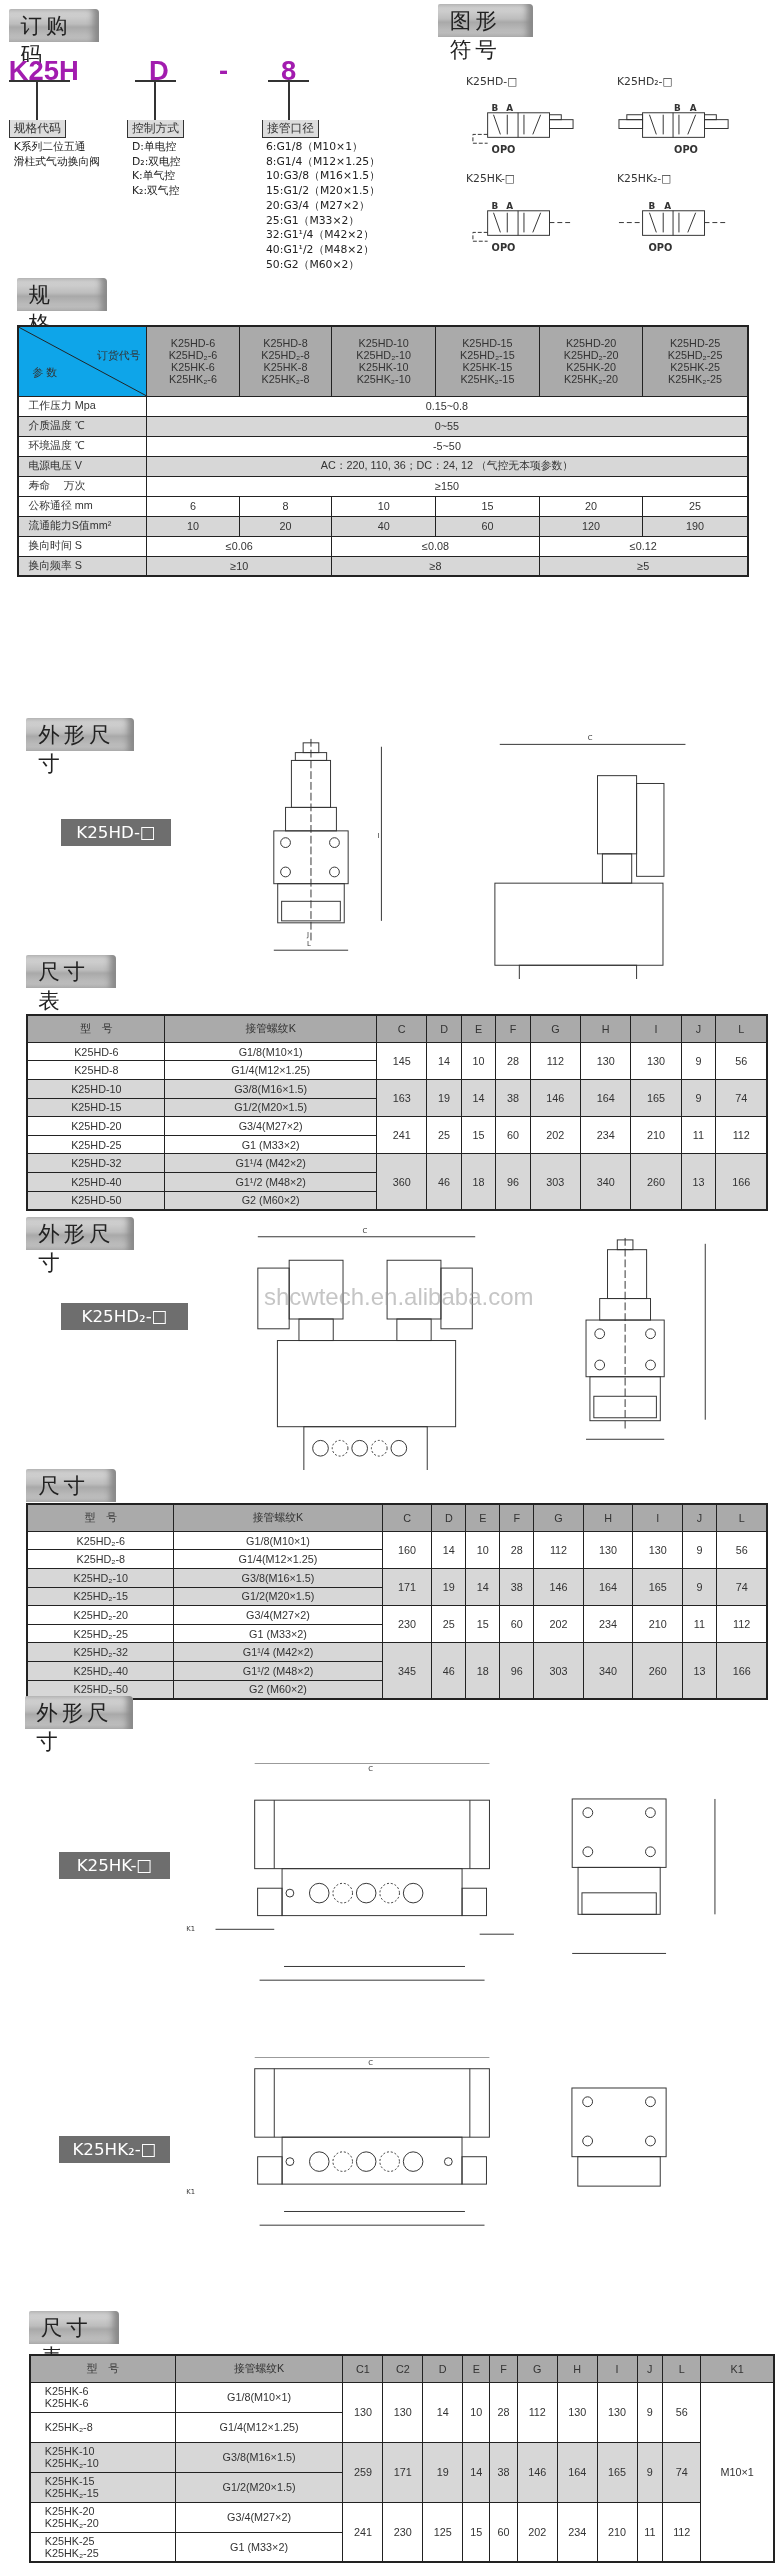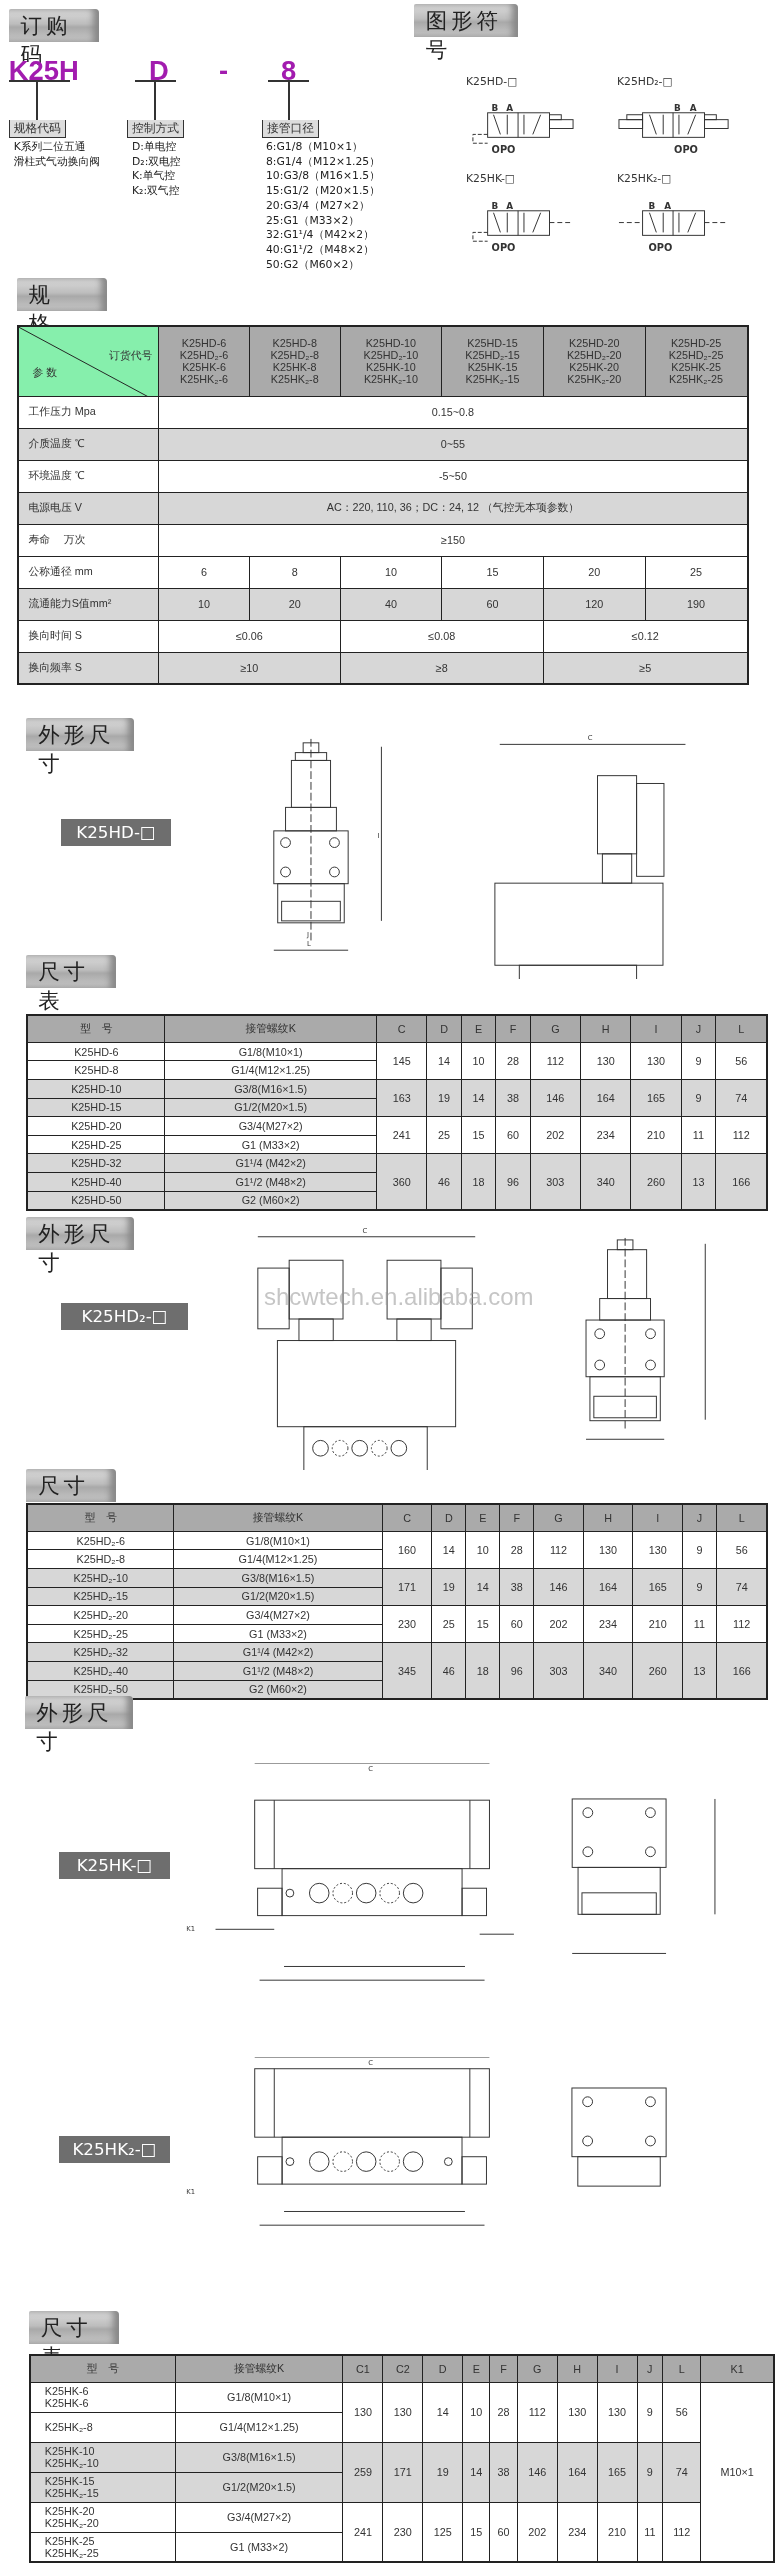--- a/index.html
+++ b/index.html
@@ -14,21 +14,21 @@
 .code-desc{position:absolute;font-size:10.8px;line-height:14.7px;color:#222}
 .sym-label{position:absolute;font-size:10.8px;color:#333}
 table{border-collapse:collapse;position:absolute;font-family:"Liberation Sans",sans-serif}
 td,th{border:1px solid #222;text-align:center;font-size:10.8px;font-weight:normal;color:#333}
 .spec th{background:#aaa}
 .grey td{background:#d7d7d7}
 .dtab th{background:#aaa;height:27.4px}
 .dtab td{height:18.6px}
 .dtab{border:2px solid #222}
 .spec{border:2px solid #222}
-.spec td{height:32px}
+.spec td{height:20px}
 .spec td.lbl{text-align:left;padding-left:9.8px}
 svg{position:absolute}
 </style>
 </head>
 <body>
 
 <div class="sec-title" style="left:8.8px;top:8.8px;width:90px">订购码</div>
 
 <div class="code-big" style="left:8.8px;top:55px">K25H</div>
 <div class="code-line" style="left:8.8px;top:80px;width:61px"></div>
@@ -61,21 +61,21 @@
   <div>8:G1/4（M12×1.25）</div>
   <div>10:G3/8（M16×1.5）</div>
   <div>15:G1/2（M20×1.5）</div>
   <div>20:G3/4（M27×2）</div>
   <div>25:G1（M33×2）</div>
   <div>32:G1¹/4（M42×2）</div>
   <div>40:G1¹/2（M48×2）</div>
   <div>50:G2（M60×2）</div>
 </div>
 
-<div class="sec-title" style="left:414px;top:3.9px;width:104px">图形符号</div>
+<div class="sec-title" style="left:438px;top:3.9px;width:95px">图形符号</div>
 
 <div class="sym-label" style="left:466px;top:75px">K25HD-□</div>
 <div class="sym-label" style="left:617px;top:75px">K25HD₂-□</div>
 <div class="sym-label" style="left:466px;top:172px">K25HK-□</div>
 <div class="sym-label" style="left:617px;top:172px">K25HK₂-□</div>
 
 <svg style="left:468px;top:98px" width="108" height="61" viewBox="0 0 110 62">
   <g fill="none" stroke="#333" stroke-width="1">
     <rect x="20" y="15" width="63" height="25"></rect>
       <line x1="51" y1="15" x2="51" y2="40"></line>
@@ -137,21 +137,21 @@
   <text x="32" y="13" font-size="9" font-weight="bold" fill="#333">B</text>
   <text x="48" y="13" font-size="9" font-weight="bold" fill="#333">A</text>
   <text x="32" y="56" font-size="10" font-weight="bold" fill="#333">OPO</text>
 </svg>
 
 <div class="sec-title" style="left:16.7px;top:278px;width:90px">规　格</div>
 
 <table class="spec" style="left:16.7px;top:325px;width:732px">
   <tbody>
       <tr style="height:70px">
-    <th style="width:141px;position:relative;background:#86efac">
+    <th style="width:129px;position:relative;background:#0ea5e9">
       <svg style="left:0;top:0" width="129" height="70" viewBox="0 0 132 71">
             <line x1="0" y1="0" x2="132" y2="71" stroke="#222"></line>
           </svg>
       <span style="position:absolute;right:5.9px;top:21.5px">订货代号</span>
       <span style="position:absolute;left:13.7px;top:39px">参 数</span>
     </th>
     <th>
           <div>K25HD-6</div>
           <div>K25HD₂-6</div>
           <div>K25HK-6</div>

